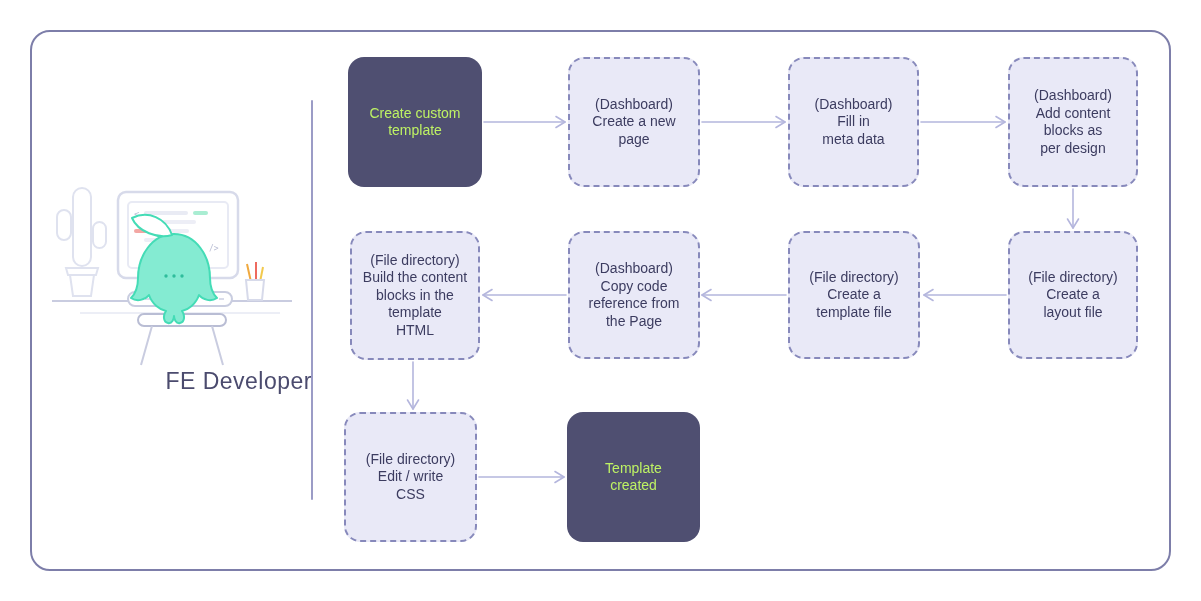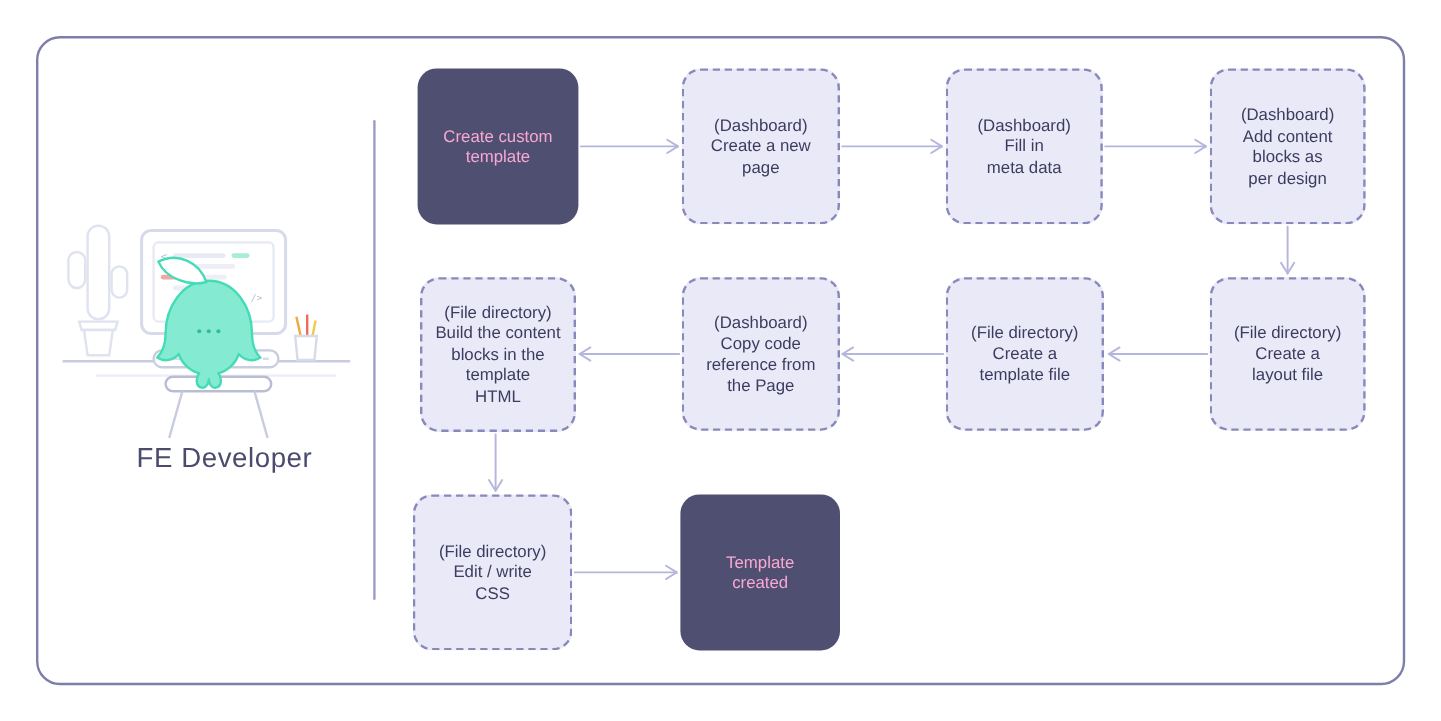--- a/index.html
+++ b/index.html
@@ -8,26 +8,26 @@
 
   .frame{position:absolute;left:30px;top:30px;width:1137px;height:537px;
          border:2px solid #7d7ea9;border-radius:20px;}
 
   .divider{position:absolute;left:311px;top:100px;width:2px;height:400px;
            background:#9b9cc6;border-radius:1px;}
 
   .illustration{position:absolute;left:52px;top:182px;}
 
   .persona-label{position:absolute;left:62px;top:368px;width:250px;
-                 text-align:center;font-size:23px;letter-spacing:.5px;
+                 text-align:right;font-size:23px;letter-spacing:.5px;
                  color:#4b4b6e;}
 
   .node{position:absolute;display:flex;align-items:center;justify-content:center;
         border-radius:16px;box-sizing:border-box;padding:6px;}
-  .node.solid{background:#4f4f71;color:#f9a8d4;}
+  .node.solid{background:#4f4f71;color:#bef264;}
   .node.dashed{background:#e9e9f7;border:2px dashed #8789bb;color:#3c3c60;}
   .node-label{white-space:pre-line;text-align:center;font-size:14px;line-height:17.5px;}
 
   #n1 {left:348px; top:57px;  width:134px;height:130px;}
   #n2 {left:568px; top:57px;  width:132px;height:130px;}
   #n3 {left:788px; top:57px;  width:131px;height:130px;}
   #n4 {left:1008px;top:57px;  width:130px;height:130px;}
   #n5 {left:1008px;top:231px; width:130px;height:128px;}
   #n6 {left:788px; top:231px; width:132px;height:128px;}
   #n7 {left:568px; top:231px; width:132px;height:128px;}

